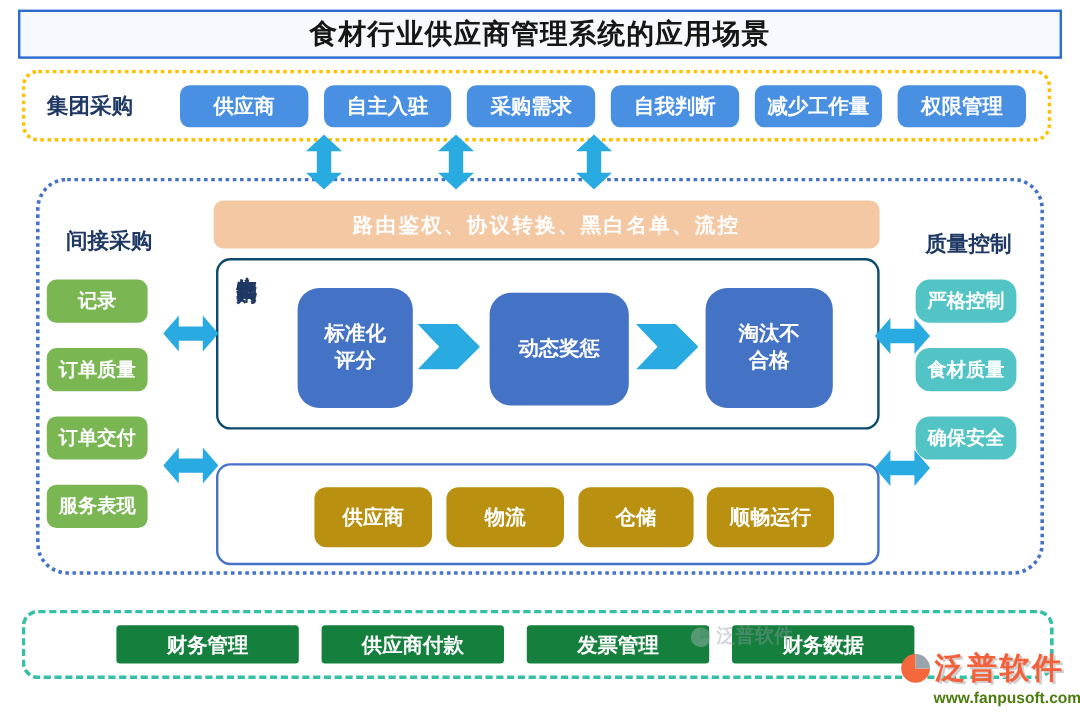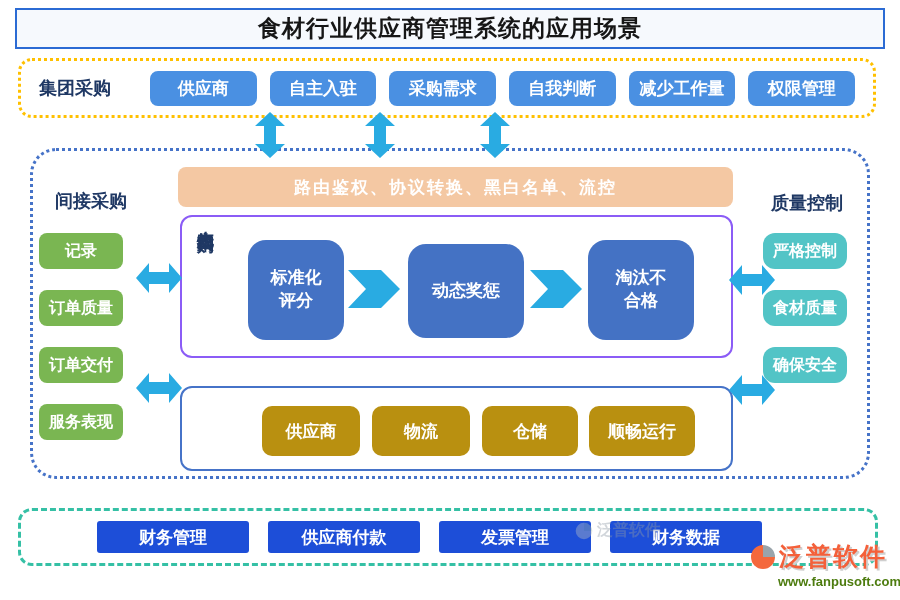--- a/index.html
+++ b/index.html
@@ -36,21 +36,21 @@
     font-weight:bold;display:flex;align-items:center;justify-content:center;white-space:nowrap;}
   .green{background:#7AB652;left:6px;}
   .teal{background:#52C4C6;left:730px;border-radius:12px;}
   .row0{top:82px;} .row1{top:139px;} .row2{top:196px;} .row3{top:253px;}
 
   .h-arrow{position:absolute;width:46px;height:30px;z-index:5;}
   .h-arrow.l1{left:103px;top:112px;} .h-arrow.l2{left:103px;top:222px;}
   .h-arrow.r1{left:696px;top:114px;} .h-arrow.r2{left:696px;top:224px;}
 
   .prod-box{position:absolute;left:147px;top:64px;width:553px;height:143px;background:#fff;
-    border:2px solid #8b5cf6;border-radius:12px;box-sizing:border-box;text-decoration:underline;}
+    border:2px solid #0c4a6e;border-radius:12px;box-sizing:border-box;text-decoration:underline;}
   .vert-label{position:absolute;left:12px;top:0;height:100%;display:flex;align-items:center;
     writing-mode:vertical-rl;text-orientation:upright;font-size:17px;font-weight:bold;color:#1F3864;
     letter-spacing:1px;}
   .step{position:absolute;background:#4472C4;color:#fff;font-size:17px;font-weight:bold;
     display:flex;align-items:center;justify-content:center;text-align:center;line-height:1.35;
     border-radius:18px;box-sizing:border-box;}
   .step0{left:66px;top:23px;width:96px;height:100px;padding:0 19px;}
   .step1{left:226px;top:27px;width:116px;height:94px;padding:0 10px;}
   .step2{left:406px;top:23px;width:106px;height:100px;padding:0 22px;}
   .chev{position:absolute;width:52px;height:38px;}
@@ -60,21 +60,21 @@
     font-size:17px;font-weight:bold;color:#1F3864;}
   .supply-box{position:absolute;left:147px;top:235px;width:553px;height:85px;background:#fff;
     border:2px solid #4673C8;border-radius:12px;box-sizing:border-box;}
   .btn-gold{position:absolute;top:18px;height:50px;background:#B99010;border-radius:10px;color:#fff;
     font-size:17px;font-weight:bold;display:flex;align-items:center;justify-content:center;white-space:nowrap;}
   .g0{left:80px;width:98px;} .g1{left:190px;width:98px;} .g2{left:300px;width:96px;} .g3{left:407px;width:106px;}
 
   
   .bot-box{position:absolute;left:18px;top:508px;width:860px;height:58px;border:3px dashed #35C0A5;
     border-radius:14px;box-sizing:border-box;display:flex;align-items:center;gap:19px;padding-left:76px;}
-  .btn-teal{width:152px;height:32px;background:#1d4ed8;border-radius:3px;color:#fff;font-size:17px;
+  .btn-teal{width:152px;height:32px;background:#15803d;border-radius:3px;color:#fff;font-size:17px;
     font-weight:bold;display:flex;align-items:center;justify-content:center;}
 
   .watermark{position:absolute;left:575px;top:520px;display:flex;align-items:center;gap:4px;
     opacity:.4;z-index:3;pointer-events:none;}
   .watermark .wm-text{font-size:16px;font-weight:bold;color:#8f9aa6;}
 
   .logo{position:absolute;left:750px;top:540px;z-index:6;}
   .logo-row{display:flex;align-items:center;gap:3px;}
   .logo-name{font-size:25px;font-weight:bold;color:#F4603A;letter-spacing:2px;
     text-shadow:2px 2px 0 #cfcfcf;}

